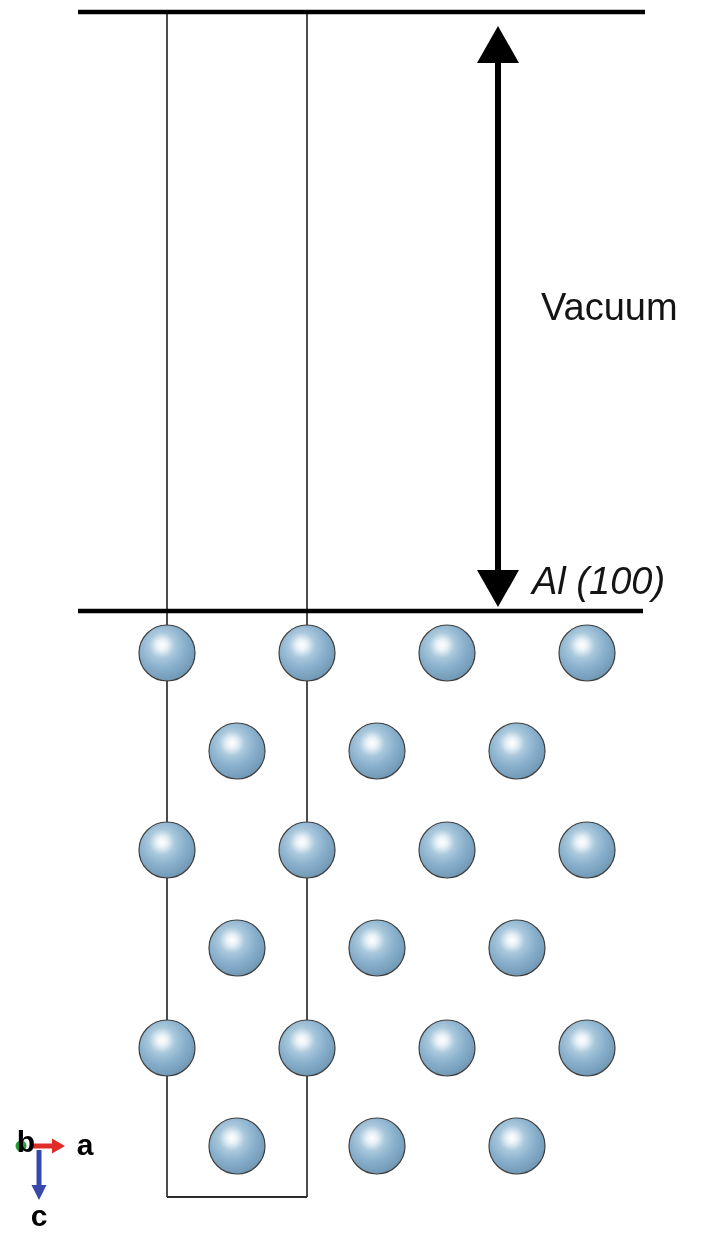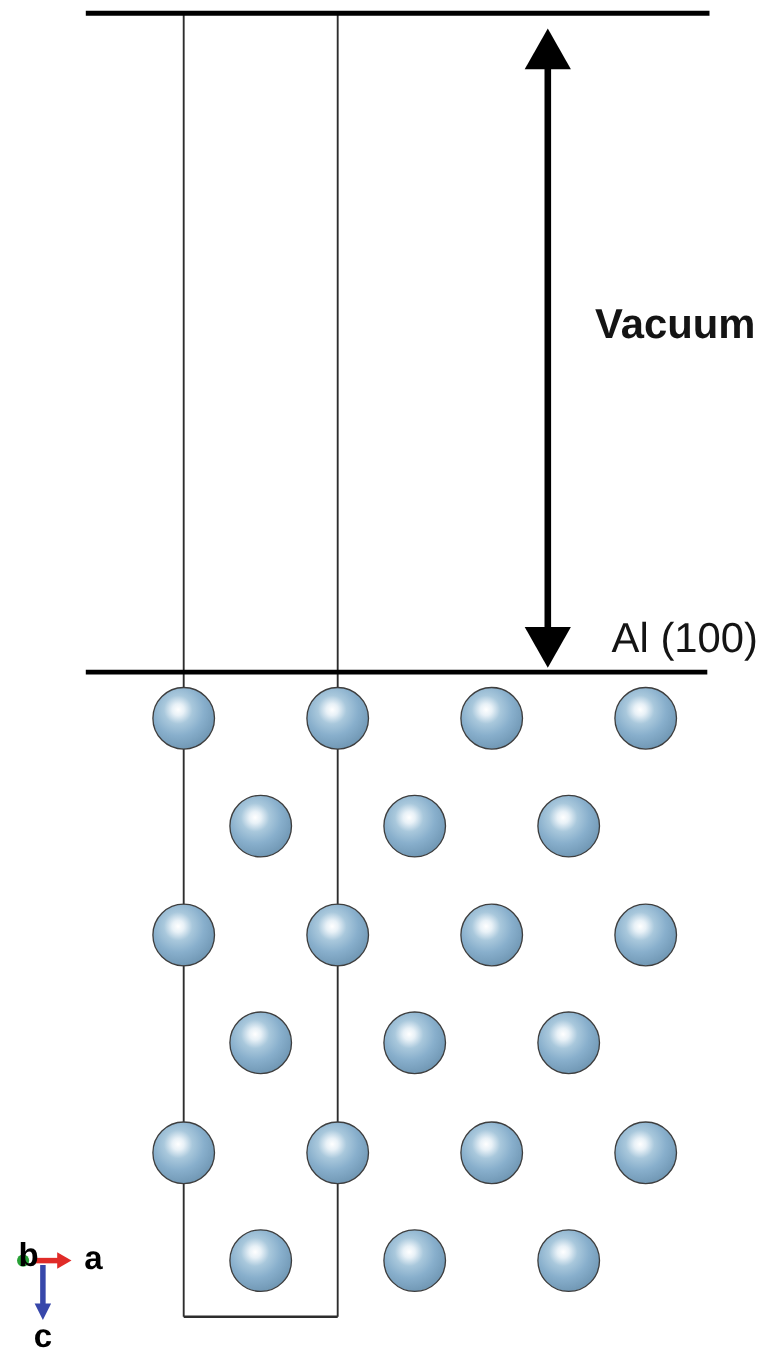--- a/index.html
+++ b/index.html
@@ -22,22 +22,22 @@
   }
   .figure-label {
     position: absolute;
     color: #141414;
     font-size: 38px;
     line-height: 50px;
     letter-spacing: 0px;
     white-space: nowrap;
     user-select: none;
   }
-  #vacuum-label { left: 541px; top: 270px; font-weight: bold; }
-  #surface-label { left: 556px; top: 556px; }
+  #vacuum-label { left: 541px; top: 282px; }
+  #surface-label { left: 532px; top: 556px; font-style: italic; }
   .axis-label {
     position: absolute;
     color: #000000;
     font-weight: bold;
     font-size: 30px;
     line-height: 30px;
     transform: translate(-50%, -50%);
     user-select: none;
   }
   #axis-b-label { left: 26px; top: 1142px; }

